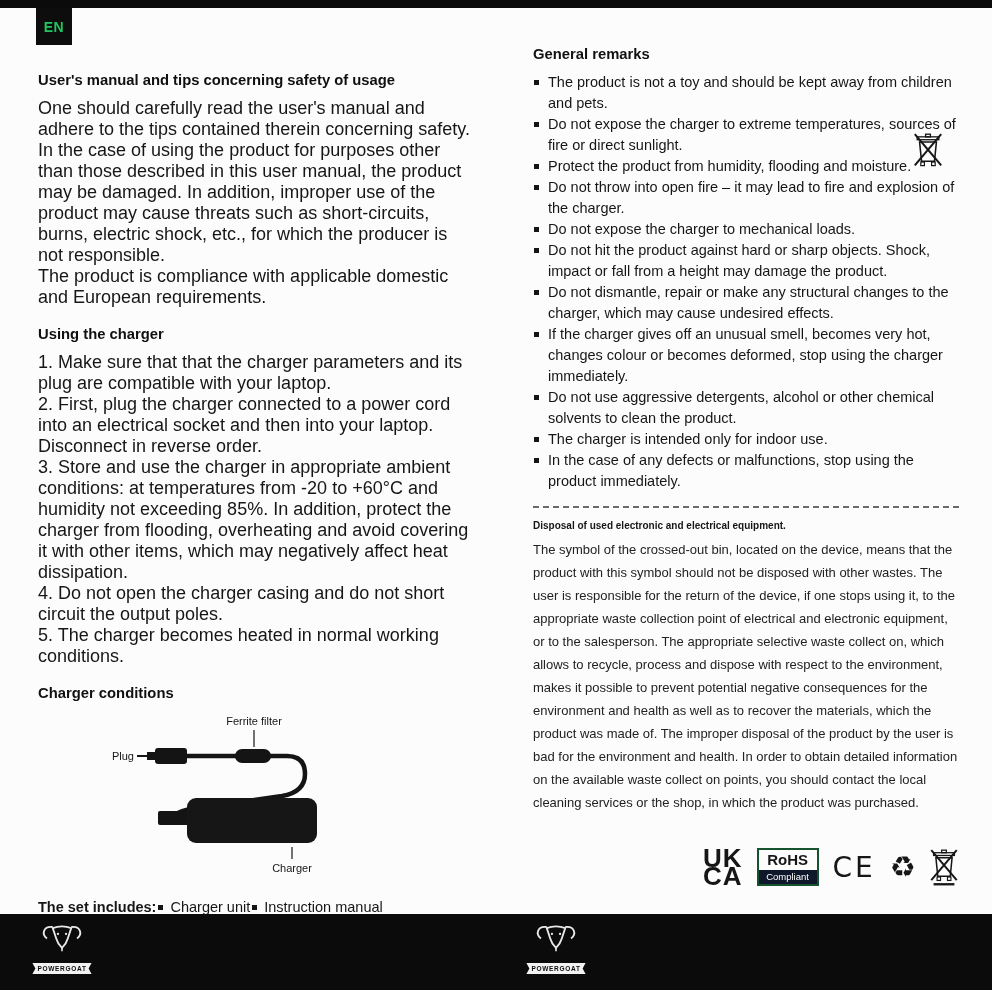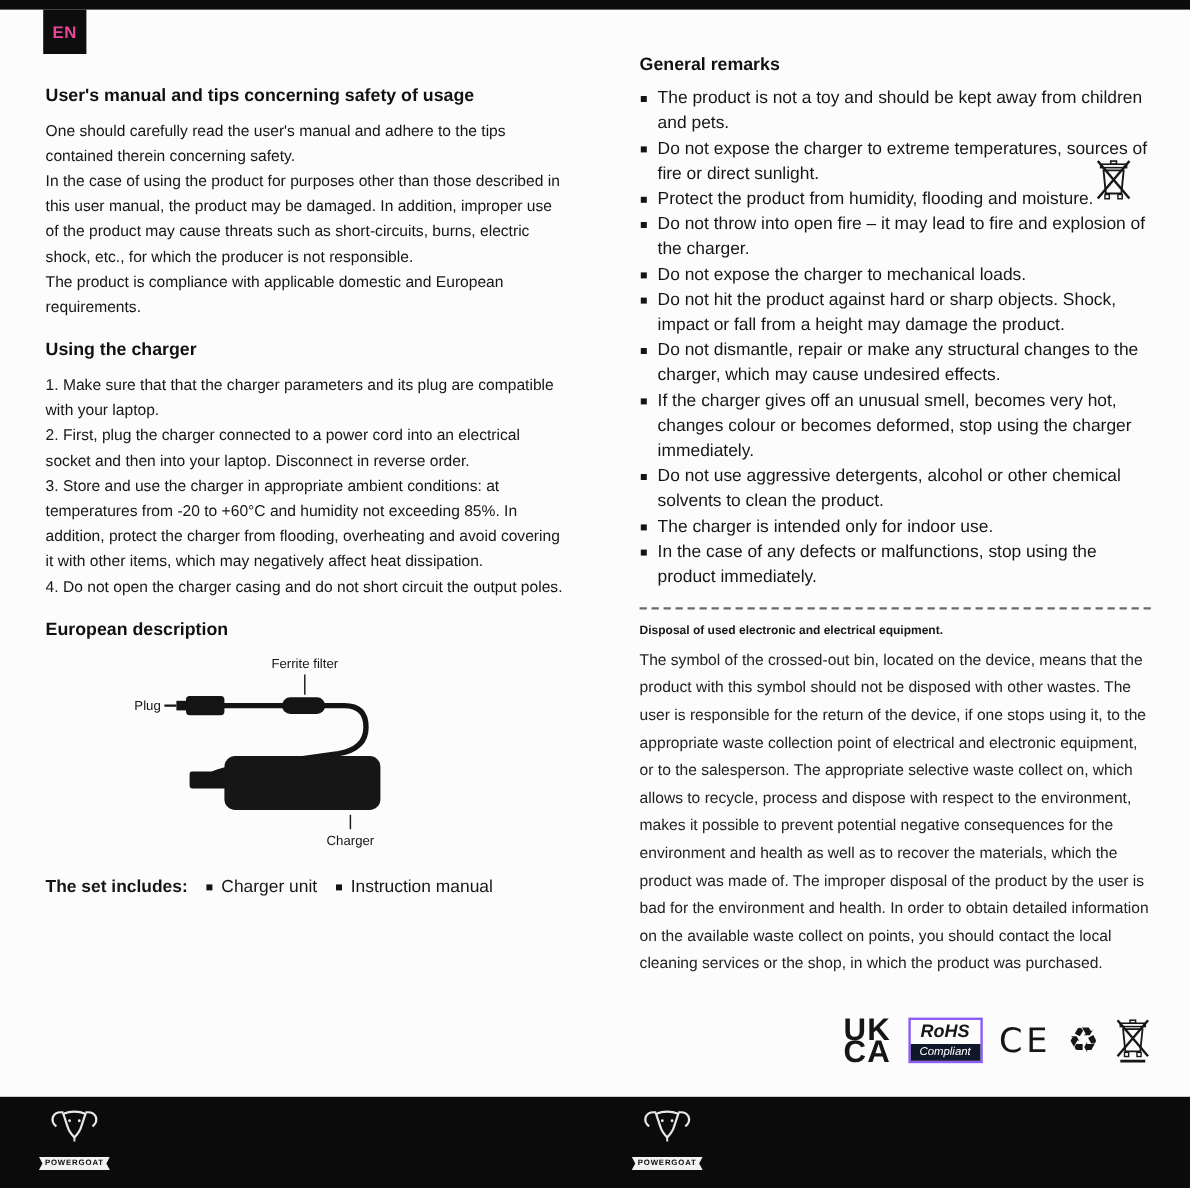--- a/index.html
+++ b/index.html
@@ -8,49 +8,49 @@
     font-family: "Liberation Sans", sans-serif;
     background:#e8e8e8;
   }
   .page {
     position:relative; width:992px; height:990px;
     background:#fcfcfc; color:#161616; overflow:hidden;
   }
   .topbar { position:absolute; top:0; left:0; width:100%; height:8px; background:#0b0b0b; }
   .lang {
     position:absolute; top:8px; left:36px; width:36px; height:37px;
-    background:#0d0d0d; color:#ec4899; font-weight:bold; font-size:14px;
+    background:#0d0d0d; color:#22c55e; font-weight:bold; font-size:14px;
     display:flex; align-items:center; justify-content:center; letter-spacing:.5px;
   }
   .col-left  { position:absolute; left:38px;  top:60px; width:436px; }
   .col-right { position:absolute; left:533px; top:34px; width:426px; }
   h2 { font-size:14.8px; font-weight:bold; margin:12px 0 10px; color:#101010; }
-  .para, .numitem { font-size:13px; line-height:21px; white-space:pre-line; }
+  .para, .numitem { font-size:18px; line-height:21px; white-space:pre-line; }
   .para { margin-bottom:18px; }
   .numlist { margin-bottom:18px; }
   .mt { margin-top:6px; }
   
   ul.sq { list-style:none; margin:0 0 14px; }
   ul.sq li { position:relative; padding-left:15px; font-size:14.5px; line-height:21px; }
   ul.sq li::before { content:""; position:absolute; left:1px; top:8px; width:4.5px; height:4.5px; background:#141414; }
   .dashline { border:none; border-top:2px dashed #6a6a6a; margin:4px 0 12px; }
   .smallprint h3 { font-size:10px; font-weight:bold; margin:0 0 7px; }
   .smallprint p  { font-size:13px; line-height:23px; color:#222; }
   
   .diagram { margin:4px 0 0 24px; display:block; }
   .diagram text { font-family:"Liberation Sans", sans-serif; font-size:11px; fill:#161616; }
   
-  .setrow { display:flex; align-items:baseline; gap:16px; margin-top:16px; font-size:14.5px; }
+  .setrow { display:flex; align-items:baseline; gap:2px; margin-top:16px; font-size:14.5px; }
   .setrow .lbl { font-weight:bold; }
   .setrow .it { position:relative; padding-left:12px; }
   .setrow .it::before { content:""; position:absolute; left:0; top:6px; width:4.5px; height:4.5px; background:#141414; }
   
   .marks { position:absolute; left:703px; top:848px; display:flex; align-items:center; gap:14px; }
   .ukca { font-weight:bold; font-size:26px; line-height:18px; letter-spacing:1px; }
-  .rohs { border:2px solid #8b5cf6; width:62px; text-align:center;font-style:italic; }
+  .rohs { border:2px solid #14532d; width:62px; text-align:center; }
   .rohs .r1 { font-size:15px; font-weight:bold; padding:1px 3px 2px; }
   .rohs .r2 { background:#0f172a; color:#fff; font-size:9.5px; padding:1px 2px 2px; }
   .ce { font-size:28px; letter-spacing:3px; font-weight:normal; font-family:"DejaVu Sans", sans-serif; }
   .recy { font-size:29px; line-height:1; font-family:"DejaVu Sans", sans-serif; }
   .bin-right { position:absolute; left:913px; top:133px; }
   
   .footer { position:absolute; left:0; bottom:0; width:100%; height:76px; background:#0b0b0b; }
   .logo { position:absolute; top:9px; width:70px; text-align:center; }
   .logo.pos1 { left:27px; } .logo.pos2 { left:521px; }
   .ribbon {
@@ -71,23 +71,24 @@
     <div class="para">One should carefully read the user's manual and adhere to the tips contained therein concerning safety.
 In the case of using the product for purposes other than those described in this user manual, the product may be damaged. In addition, improper use of the product may cause threats such as short-circuits, burns, electric shock, etc., for which the producer is not responsible.
 The product is compliance with applicable domestic and European requirements.</div>
 
     <h2>Using the charger</h2>
     <div class="numlist">
       <div class="numitem">1. Make sure that that the charger parameters and its plug are compatible with your laptop.</div>
       <div class="numitem">2. First, plug the charger connected to a power cord into an electrical socket and then into your laptop. Disconnect in reverse order.</div>
       <div class="numitem">3. Store and use the charger in appropriate ambient conditions: at temperatures from -20 to +60°C and humidity not exceeding 85%. In addition, protect the charger from flooding, overheating and avoid covering it with other items, which may negatively affect heat dissipation.</div>
       <div class="numitem">4. Do not open the charger casing and do not short circuit the output poles.</div>
+      <div class="numitem">5. The charger becomes heated in normal working conditions.</div>
     </div>
 
-    <h2 class="mt">European description</h2>
+    <h2 class="mt">Charger conditions</h2>
 
     <svg class="diagram" width="340" height="172" viewBox="0 0 340 172">
 
       <text x="192" y="14" text-anchor="middle">Ferrite filter</text>
       <line x1="192" y1="19" x2="192" y2="36" stroke="#161616" stroke-width="1.2"></line>
 
       <text x="72" y="49" text-anchor="end">Plug</text>
       <line x1="75" y1="45" x2="85" y2="45" stroke="#161616" stroke-width="2"></line>
 
       <rect x="85" y="41" width="8" height="8" fill="#141414"></rect>

